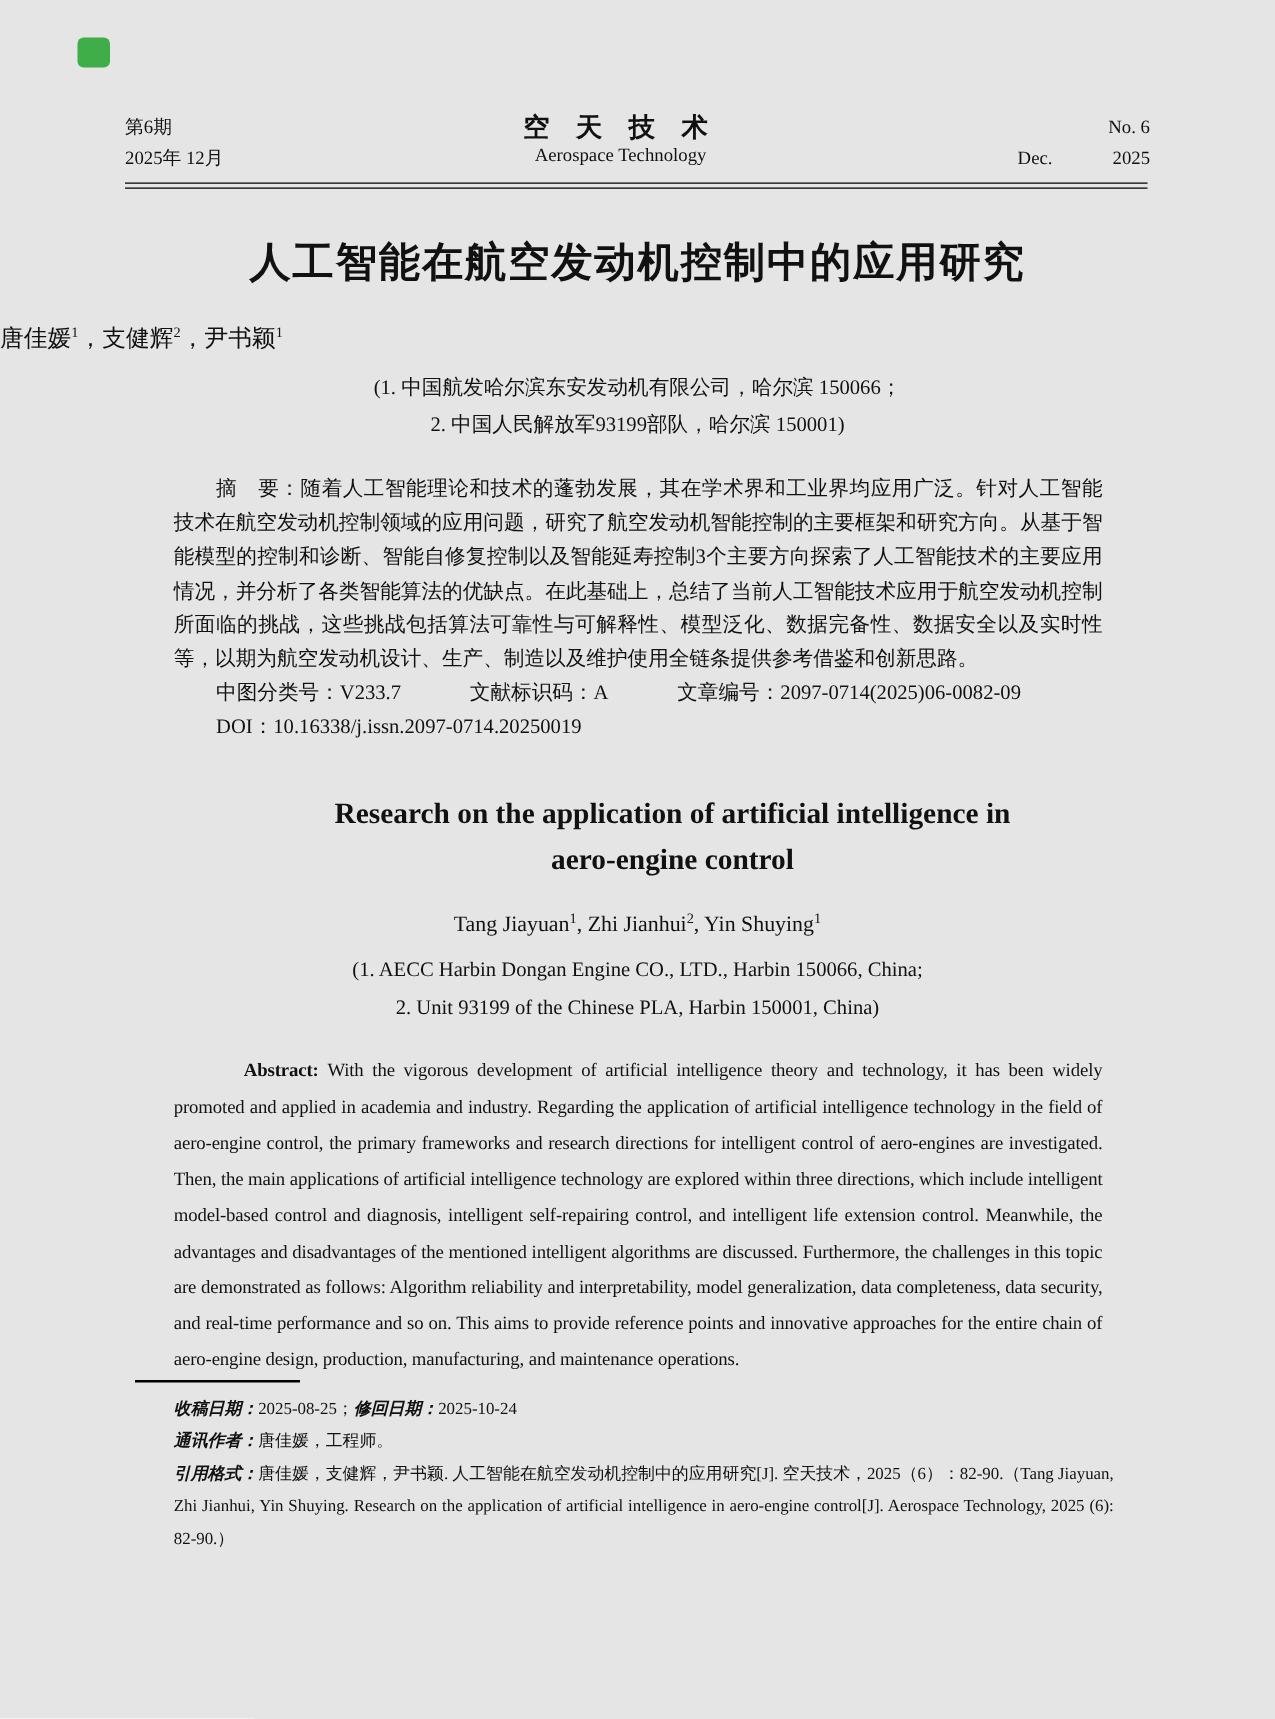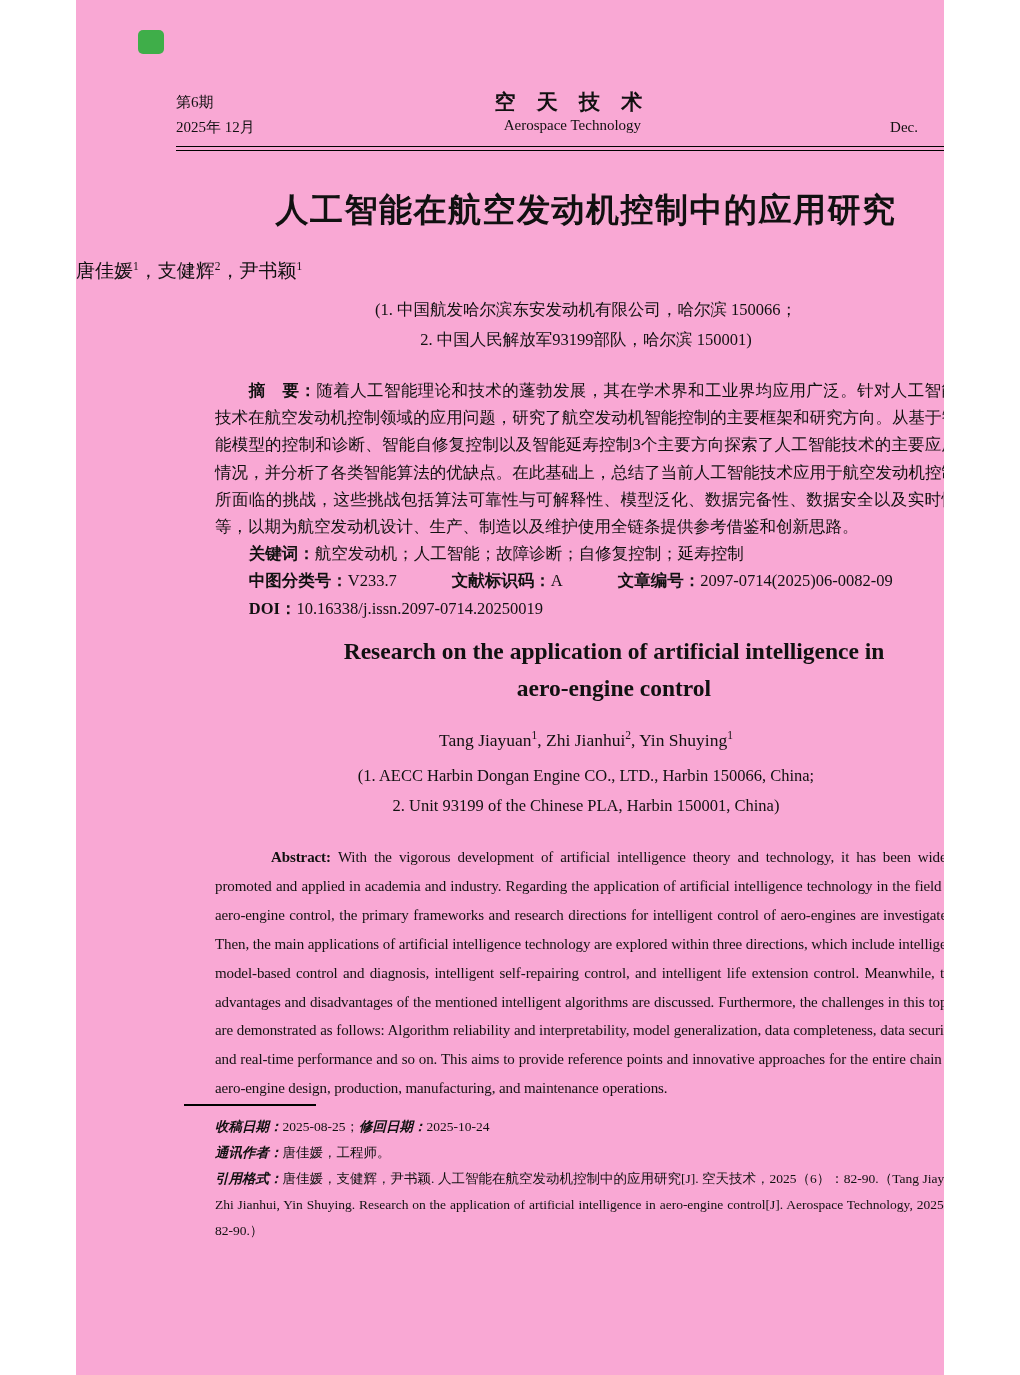--- a/index.html
+++ b/index.html
@@ -1,18 +1,18 @@
 <!DOCTYPE html>
 <html><head>
 <meta charset="utf-8">
 <style>
   html,body { margin:0; padding:0; background:#ffffff; }
   .page {
-    position:relative; width:868px; height:1375px; margin:0 auto;
-    background:#f9a8d4; color:#111;
+    position:relative; width:1020px; height:1375px; margin:0 auto;
+    background:#e5e5e5; color:#111;
     font-family:"Liberation Serif","DejaVu Serif",serif;
     overflow:hidden;
   }
   .abs { position:absolute; }
 
   
   .badge { left:62px; top:30px; width:26px; height:24px; border-radius:5px; }
 
   
   .header { top:90px; left:100px; width:820px; display:flex; justify-content:space-between; align-items:flex-start; }
@@ -25,21 +25,21 @@
   .double-rule { top:146px; left:100px; width:818px; height:3px; border-top:1.6px solid #000; border-bottom:1.6px solid #000; }
 
   
   .title-cn { top:188px; left:0; width:1020px; text-align:center; font-size:33px; font-weight:bold; letter-spacing:1.5px; }
   .authors-cn { top:258px; left:0; width:1020px; font-size:19px; }
   .authors-cn sup, .authors-en sup { font-size:11.5px; }
   .affil-cn { top:295px; left:0; width:1020px; text-align:center; font-size:16.5px; line-height:30px; }
 
   .cn-block { top:377px; left:139px; width:743px; font-size:16.5px; line-height:27.2px; }
   .cn-block p { margin:0; text-align:justify; text-indent:2.05em; }
-  .cjk-label { font-weight:bold; }
+  .cjk-label { font-weight:normal; }
   .gap-md { margin-left:55px; }
 
   
   .title-en { top:633px; left:0; width:1020px; text-align:center; font-size:23.5px; font-weight:bold; line-height:37px;padding-left:28px; }
   .authors-en { top:729px; left:0; width:1020px; text-align:center; font-size:17.5px; }
   .affil-en { top:761px; left:0; width:1020px; text-align:center; font-size:16.5px; line-height:30px; }
 
   .abstract-en { top:843px; left:139px; width:743px; font-size:15px; line-height:28.9px; text-align:justify; text-indent:2em; letter-spacing:-0.1px; }
   .en-label { font-weight:bold;margin-left:26px; }
 
@@ -81,21 +81,20 @@
     <span>唐佳媛</span><sup>1</sup><span>，支健辉</span><sup>2</sup><span>，尹书颖</span><sup>1</sup>
   </div>
 
   <div class="abs affil-cn">
     <div>(1. 中国航发哈尔滨东安发动机有限公司，哈尔滨 150066；</div>
     <div>2. 中国人民解放军93199部队，哈尔滨 150001)</div>
   </div>
 
   <div class="abs cn-block">
     <p><span class="cjk-label">摘　要：</span><span>随着人工智能理论和技术的蓬勃发展，其在学术界和工业界均应用广泛。针对人工智能技术在航空发动机控制领域的应用问题，研究了航空发动机智能控制的主要框架和研究方向。从基于智能模型的控制和诊断、智能自修复控制以及智能延寿控制3个主要方向探索了人工智能技术的主要应用情况，并分析了各类智能算法的优缺点。在此基础上，总结了当前人工智能技术应用于航空发动机控制所面临的挑战，这些挑战包括算法可靠性与可解释性、模型泛化、数据完备性、数据安全以及实时性等，以期为航空发动机设计、生产、制造以及维护使用全链条提供参考借鉴和创新思路。</span></p>
-    <p><span class="cjk-label">关键词：</span><span>航空发动机；人工智能；故障诊断；自修复控制；延寿控制</span></p>
     <p><span class="cjk-label">中图分类号：</span><span>V233.7</span><span class="cjk-label gap-md">文献标识码：</span><span>A</span><span class="cjk-label gap-md">文章编号：</span><span>2097-0714(2025)06-0082-09</span></p>
     <p><span class="cjk-label">DOI：</span><span>10.16338/j.issn.2097-0714.20250019</span></p>
   </div>
 
   <div class="abs title-en">
     <div>Research on the application of artificial intelligence in</div>
     <div>aero-engine control</div>
   </div>
 
   <div class="abs authors-en">

